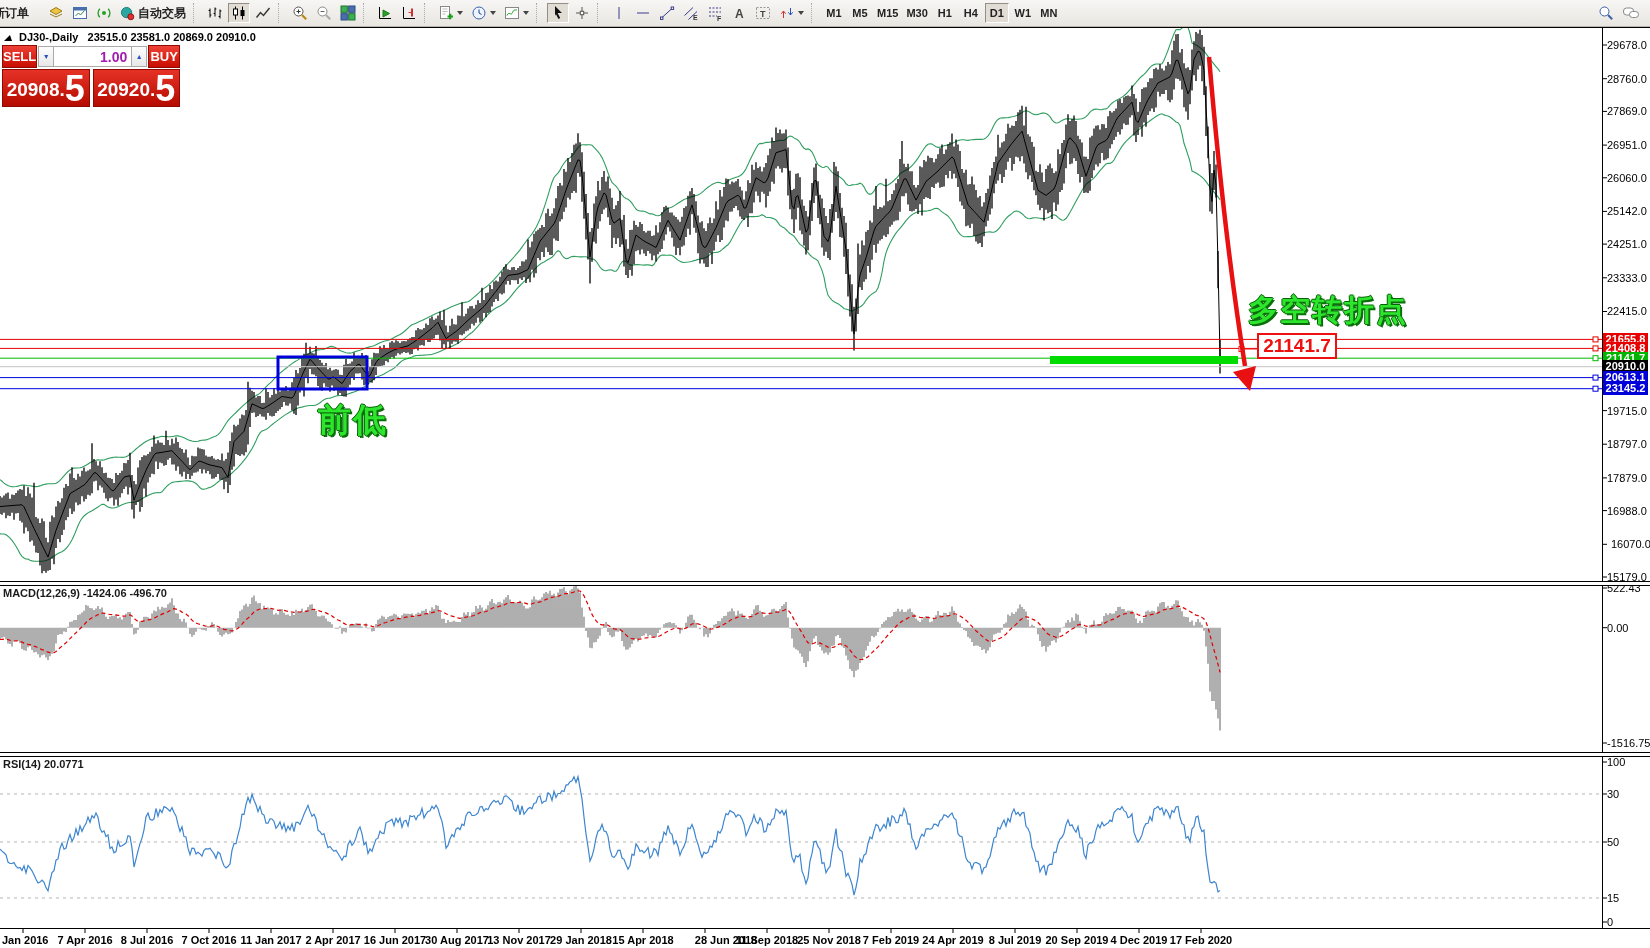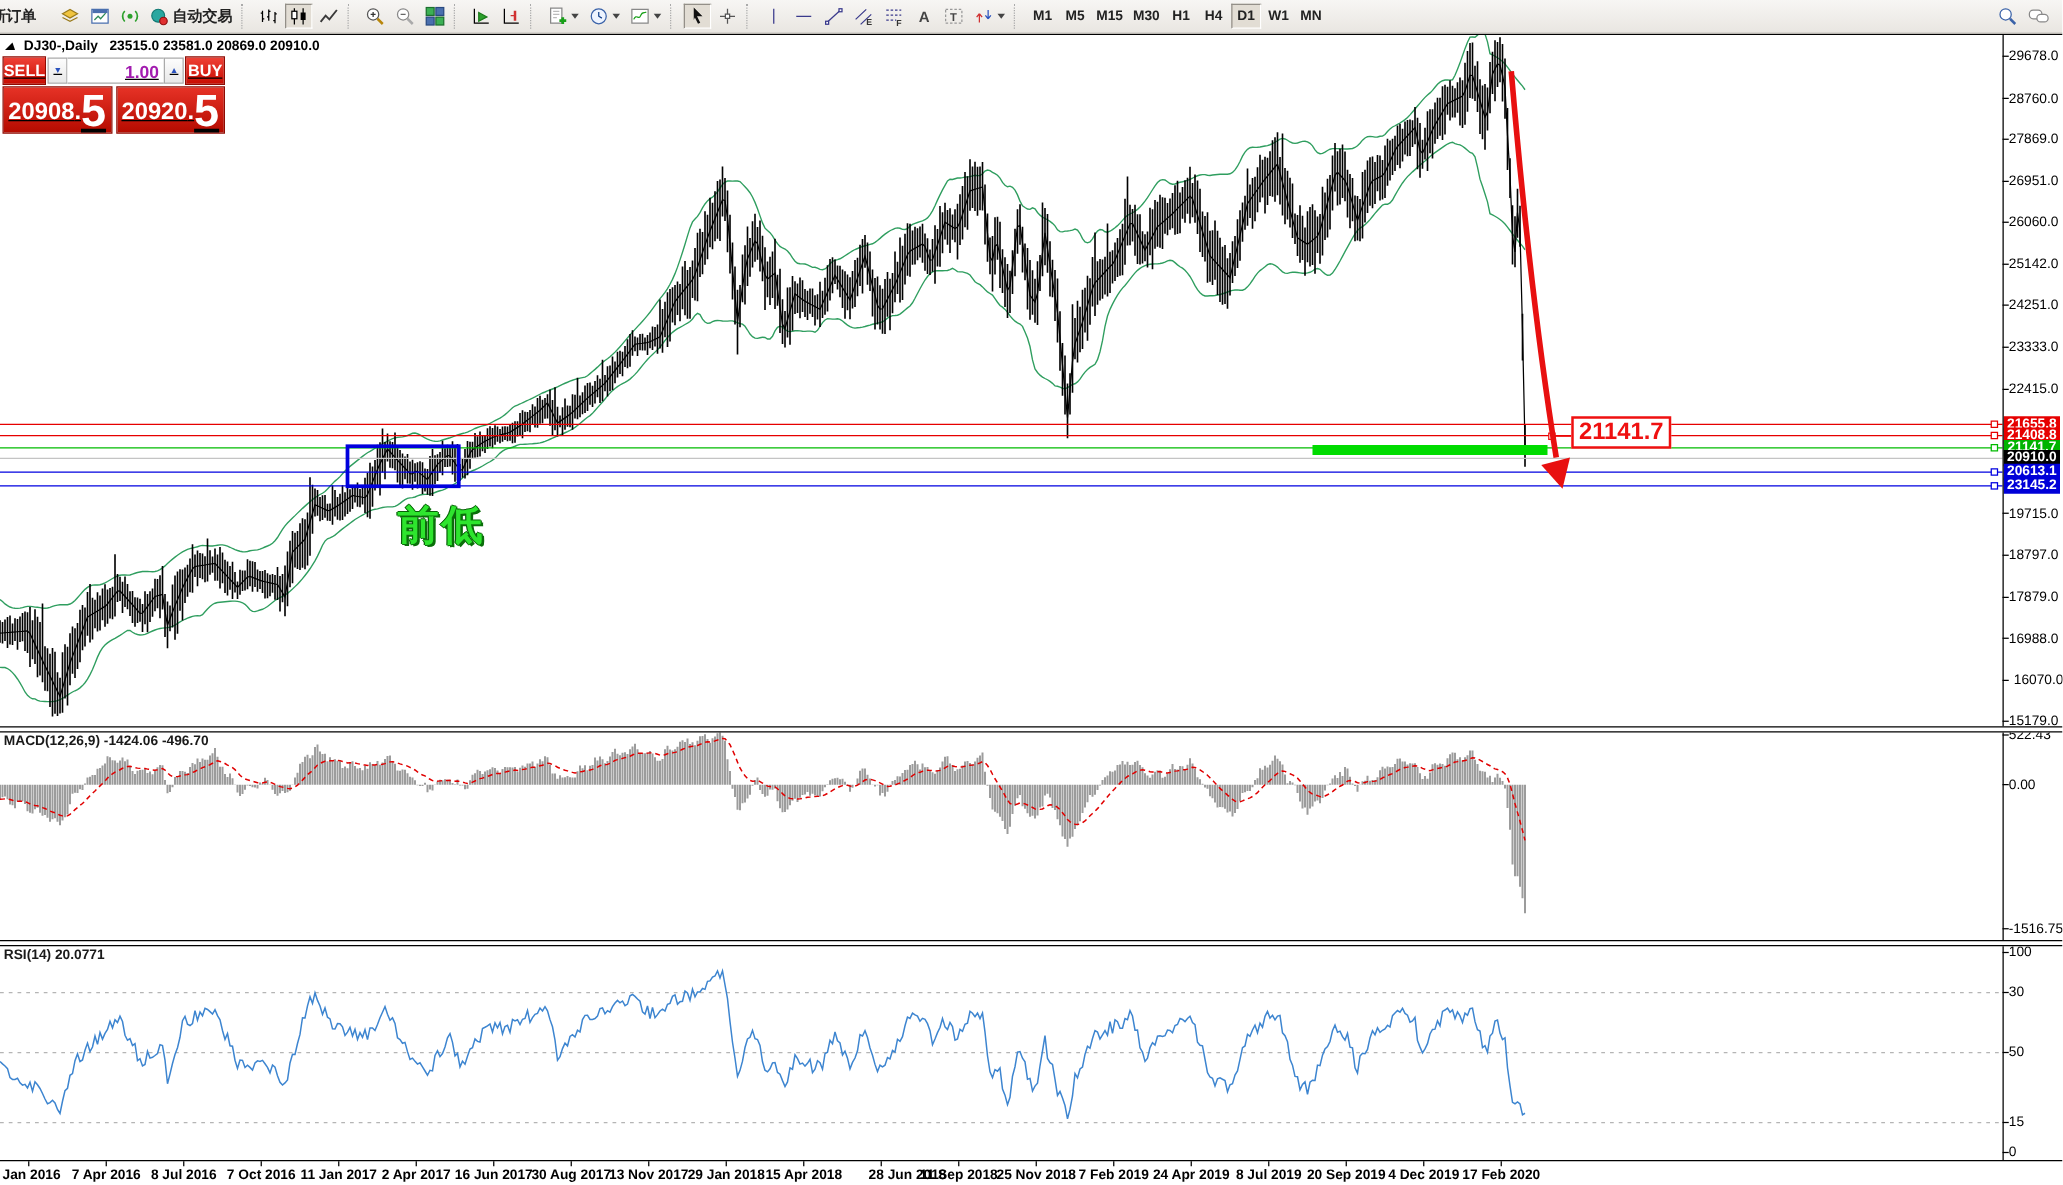--- a/index.html
+++ b/index.html
@@ -30,21 +30,21 @@
   .bline{position:absolute;left:0;width:1650px;height:1px;background:#000;z-index:3;}
   .chart-title{position:absolute;left:5px;top:31px;font-size:11px;font-weight:700;color:#000;z-index:4;}
   .tri{display:inline-block;width:0;height:0;border-left:4px solid transparent;border-right:4px solid transparent;
     border-bottom:6px solid #000;margin-right:3px;transform:skewX(-18deg);}
   .ind-label{position:absolute;font-size:11px;font-weight:700;color:#1a1a1a;z-index:4;}
   .axlab{position:absolute;left:1607px;font-size:11px;font-weight:400;color:#000;white-space:nowrap;z-index:4;}
   .marker{position:absolute;left:1603px;width:45px;height:13px;font-size:11px;font-weight:700;color:#fff;
     text-align:center;line-height:13px;z-index:5;}
   .datelab{position:absolute;top:934px;font-size:11px;font-weight:700;color:#000;white-space:nowrap;z-index:4;}
   
-  .panel{position:absolute;left:2px;top:45px;width:178px;z-index:10;text-decoration:underline;}
+  .panel{position:absolute;left:2px;top:45px;width:178px;z-index:10;}
   .prow1{display:flex;height:23px;}
   .btn-sell,.btn-buy{color:#fff;font-weight:700;font-size:13px;display:flex;align-items:center;justify-content:center;
     background:linear-gradient(#ef4136,#c90d02);border:1px solid #8f0a02;}
   .btn-sell{width:46px;}.btn-buy{width:48px;}
   .spin{display:flex;border:1px solid #fff;background:#fff;}
   .spin-btn{width:16px;background:linear-gradient(#fdfdfd,#e8e8e8);border:1px solid #aaa;color:#2a52be;
     font-size:7px;display:flex;align-items:center;justify-content:center;padding:0;}
   .vol{width:73px;border:1px solid #aaa;border-left:none;border-right:none;text-align:right;
     font-size:14px;font-weight:700;padding:0 4px 0 0;color:#a21caf;outline:none;}
   .prow2{display:flex;margin-top:1px;height:38px;}
@@ -435,16 +435,17 @@
           <span class="q-big">5</span>
       </div>
       <div class="quote">
         <span class="q-int">20920</span>
           <span class="q-dot">.</span>
           <span class="q-big">5</span>
       </div>
     </div>
   </div>
 
+  <div class="ann ann-turn">多空转折点</div>
   <div class="ann ann-low">前低</div>
   <div class="flagbox">21141.7</div>
 
 </div>
 
 </body></html>

